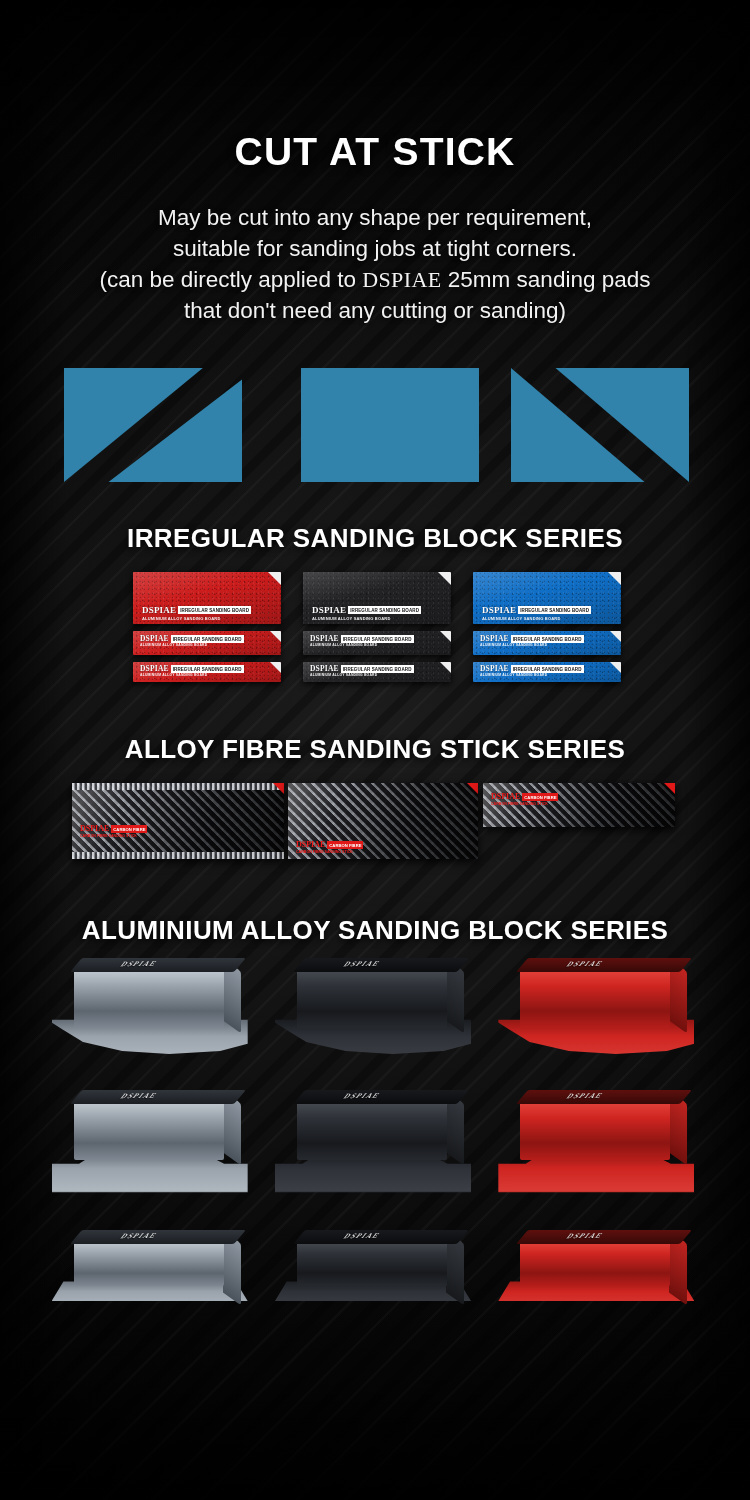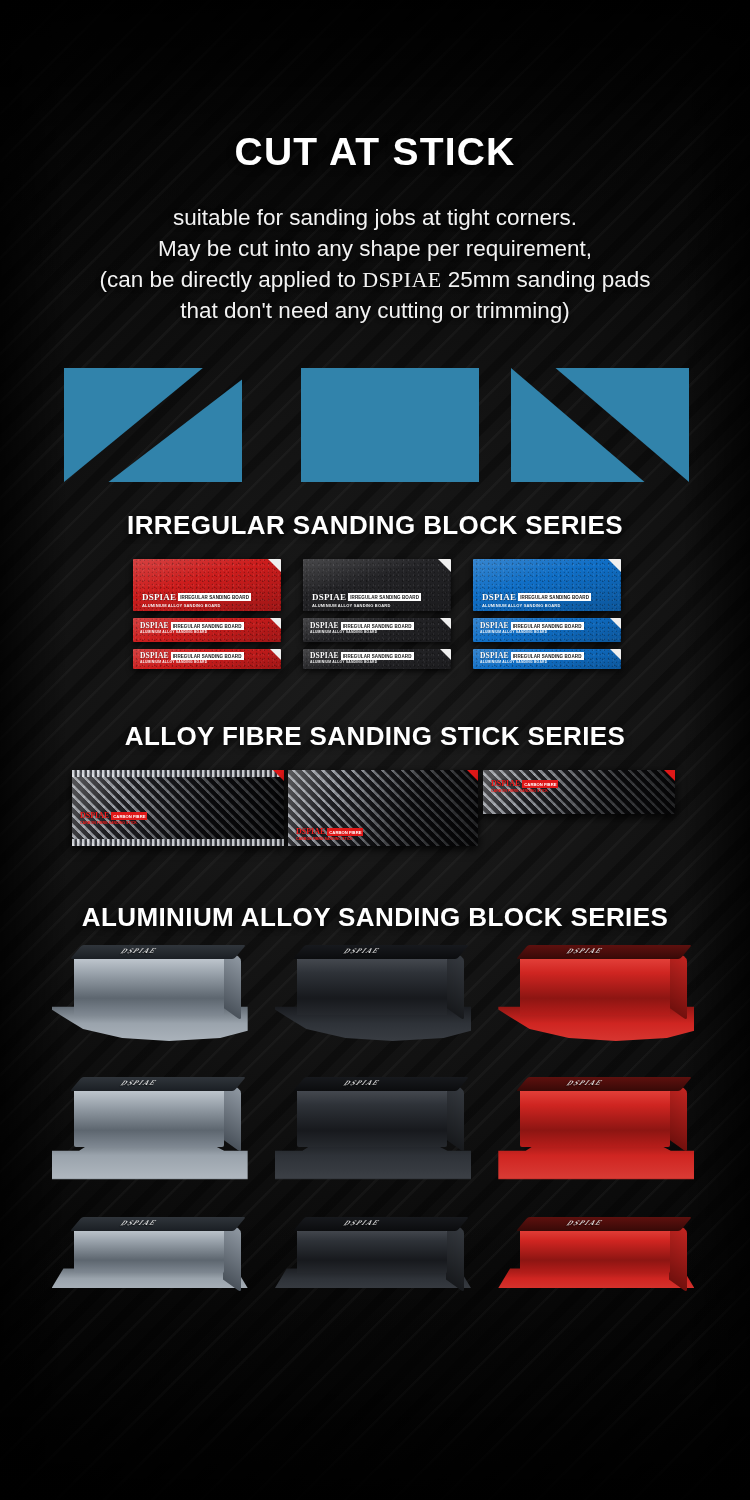--- a/index.html
+++ b/index.html
@@ -333,41 +333,41 @@
 </style>
 </head>
 <body>
 
 <div id="page">
   <div class="layer">
 
     <h1 class="headline">CUT AT STICK</h1>
 
     <div class="subcopy">
+      <div>May be cut into any shape per requirement,</div>
       <div>suitable for sanding jobs at tight corners.</div>
-      <div>May be cut into any shape per requirement,</div>
       <div><span>(can be directly applied to </span><span class="brandword">DSPIAE</span><span> 25mm sanding pads</span></div>
-      <div>that don't need any cutting or trimming)</div>
+      <div>that don't need any cutting or sanding)</div>
     </div>
 
     <div class="pads">
       <div class="pad p1">
         <div class="sq"></div>
         <div class="sq2"></div>
       </div>
       <div class="pad p2">
         <div class="sq" style="clip-path:none"></div>
       </div>
       <div class="pad p3">
         <div class="sq"></div>
         <div class="sq2"></div>
       </div>
     </div>
 
-    <div style="margin-top:27px">
+    <div style="margin-top:40px">
       <div class="sect-title">IRREGULAR SANDING BLOCK SERIES</div>
 
       <div class="irr-grid">
         <div class="irr-cell">
             <div class="irr-block h1 c-red">
               <div class="grain"></div>
               <div class="gloss"></div>
               <div class="corner"></div>
               <div class="lbl">
                 <span class="dsp">DSPIAE</span>

